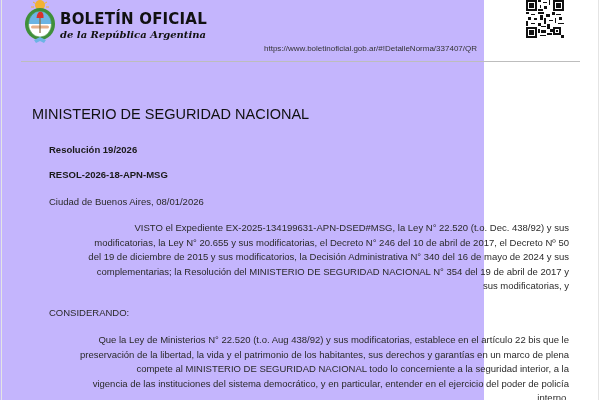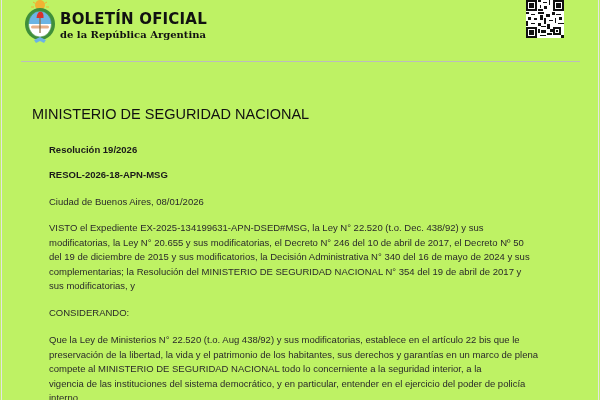--- a/index.html
+++ b/index.html
@@ -11,22 +11,22 @@
       background: #ffffff;
     }
     body {
       font-family: "Liberation Sans", sans-serif;
       color: #1a1a1a;
       position: relative;
     }
     .page {
       position: absolute;
       left: 0; top: 0;
-      width: 600px; height: 400px;
-      background: #bef264;
+      width: 484px; height: 400px;
+      background: #c4b5fd;
     }
     .left-rule {
       position: absolute;
       left: 1px; top: 0;
       width: 1px; height: 400px;
       background: #e4e4e4;
     }
     .right-rule {
       position: absolute;
       left: 598px; top: 0;
@@ -47,20 +47,21 @@
       font-family: "DejaVu Sans", sans-serif;
       font-weight: bold;
       font-size: 15px;
       letter-spacing: 0.2px;
       color: #111;
       line-height: 17px;
       white-space: nowrap;
     }
     .brand-subtitle {
       font-family: "DejaVu Serif", serif;
+      font-style: italic;
       font-weight: bold;
       font-size: 10px;
       color: #111;
       line-height: 12px;
       margin-top: 1px;
       white-space: nowrap;
     }
     .qr {
       position: absolute;
       left: 526px; top: 0px;
@@ -105,21 +106,21 @@
       white-space: nowrap;
     }
     .para {
       position: absolute;
       left: 49px;
       width: 520px;
       font-size: 9.5px;
       line-height: 14.5px;
       color: #2a2a2a;
     }
-    .para span { display: block; white-space: nowrap; }
+    .para span { display: block; white-space: nowrap; text-align: right; }
   </style>
 </head>
 <body>
 
 <div class="page">
   <div class="left-rule"></div>
   <div class="right-rule"></div>
 
   <svg class="logo" viewBox="0 0 36 47">
 
@@ -199,20 +200,21 @@
       <rect x="14" y="22" width="3" height="1"></rect>
         <rect x="16" y="19" width="2" height="2"></rect>
         <rect x="18" y="18" width="5" height="5" fill="#111"></rect>
       <rect x="19" y="19" width="3" height="3" fill="#fff"></rect>
         <rect x="20" y="20" width="1" height="1"></rect>
       <rect x="9" y="23" width="4" height="1"></rect>
         <rect x="23" y="23" width="2" height="2"></rect>
     </g>
   </svg>
 
+  <a class="qr-url">https://www.boletinoficial.gob.ar/#!DetalleNorma/337407/QR</a>
 
   <div class="header-divider"></div>
 
   <div class="ministry">MINISTERIO DE SEGURIDAD NACIONAL</div>
 
   <div class="line-bold" style="top:144px;">Resolución 19/2026</div>
   <div class="line-bold" style="top:169px;">RESOL-2026-18-APN-MSG</div>
   <div class="line" style="top:196px;">Ciudad de Buenos Aires, 08/01/2026</div>
 
   <div class="para" style="top:221px;">

